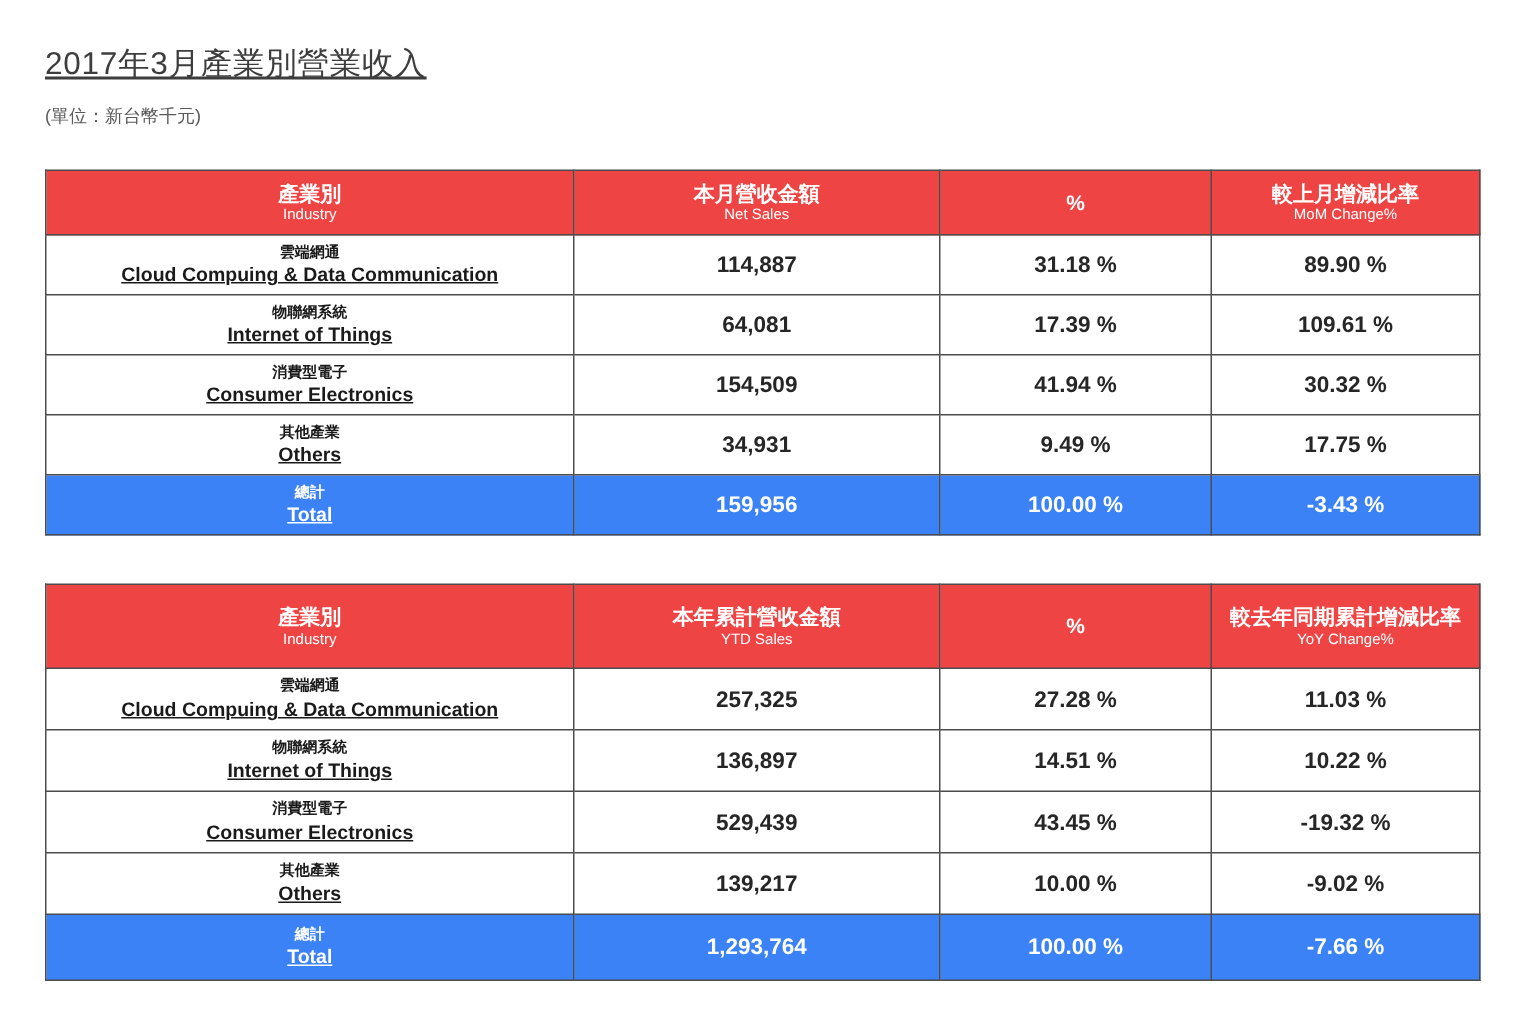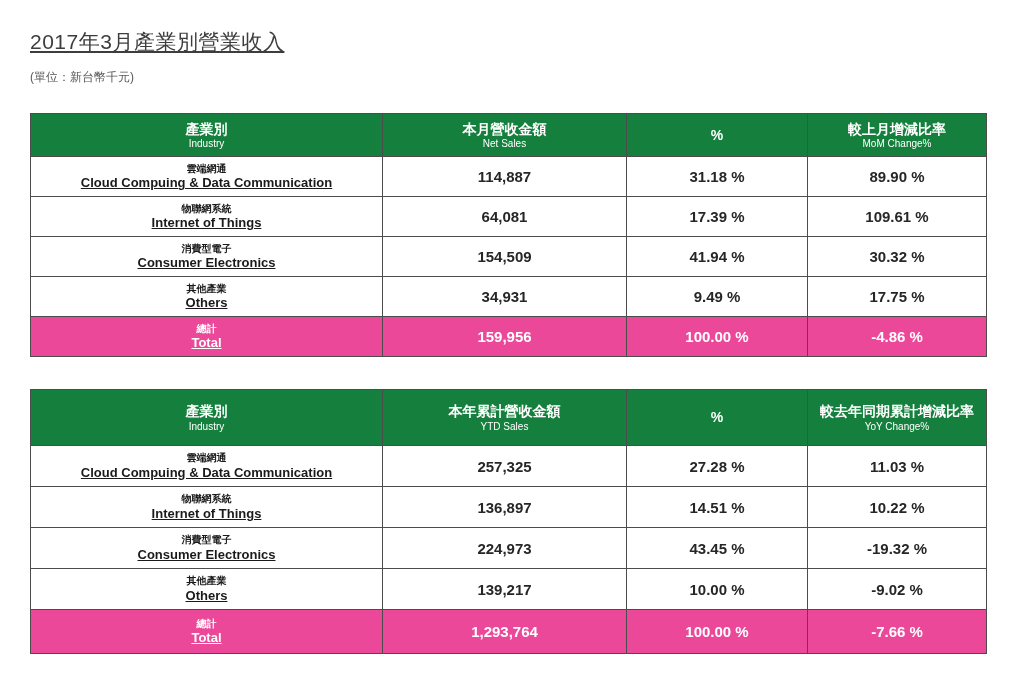--- a/index.html
+++ b/index.html
@@ -2,27 +2,27 @@
 <html><head>
 <meta charset="utf-8">
 <style>
   html,body{margin:0;padding:0;background:#ffffff;}
   body{width:1016px;height:678px;font-family:"Liberation Sans","DejaVu Sans",sans-serif;overflow:hidden;}
   .page{padding:28px 30px 0 30px;}
   .page-title{font-size:21px;font-weight:400;color:#3d3d3d;margin:0 0 13px 0;letter-spacing:0.5px;text-decoration:underline;}
   .unit-note{font-size:12px;color:#595959;margin:0 0 27px 0;}
   table.rev-table{border-collapse:collapse;table-layout:fixed;width:956px;}
   .rev-table th,.rev-table td{border:1px solid #4c4c4c;text-align:center;vertical-align:middle;padding:2px 4px;box-sizing:border-box;}
-  .rev-table th{background:#15803d;color:#ffffff;font-weight:700;}
+  .rev-table th{background:#ef4444;color:#ffffff;font-weight:700;}
   .h-zh{font-size:14px;font-weight:700;line-height:1.3;}
   .h-en{font-size:10px;font-weight:400;line-height:1.2;}
   .r-zh{font-size:10px;font-weight:700;color:#1a1a1a;line-height:1.35;}
   .r-en{font-size:13px;font-weight:700;color:#1a1a1a;line-height:1.2;text-decoration:underline;}
   .num{font-size:15px;color:#262626;font-weight:700;}
-  tr.total td{background:#ec4899;margin-top:24px;}
+  tr.total td{background:#3b82f6;margin-top:24px;}
   tr.total .r-zh,tr.total .r-en{color:#ffffff;}
   tr.total td.num{color:#ffffff;}
   .t1 th{height:43px;}
   .t1 td{height:40px;}
   .t2 th{height:56px;}
   .t2 td{height:41px;}
   .t2 tr.total td{height:44px;}
   .t2{margin-top:32px;}
   col.c1{width:352px;} col.c2{width:244px;} col.c3{width:181px;} col.c4{width:179px;}
 </style>
@@ -96,21 +96,21 @@
         <td class="num">9.49 %</td>
         <td class="num">17.75 %</td>
       </tr>
       <tr class="total">
         <td>
           <div class="r-zh">總計</div>
           <div class="r-en">Total</div>
         </td>
         <td class="num">159,956</td>
         <td class="num">100.00 %</td>
-        <td class="num">-4.86 %</td>
+        <td class="num">-3.43 %</td>
       </tr>
     </tbody>
   </table>
 
   <table class="rev-table t2">
     <colgroup>
         <col class="c1">
         <col class="c2">
         <col class="c3">
         <col class="c4">
@@ -151,21 +151,21 @@
         </td>
         <td class="num">136,897</td>
         <td class="num">14.51 %</td>
         <td class="num">10.22 %</td>
       </tr>
       <tr>
         <td>
           <div class="r-zh">消費型電子</div>
           <div class="r-en">Consumer Electronics</div>
         </td>
-        <td class="num">224,973</td>
+        <td class="num">529,439</td>
         <td class="num">43.45 %</td>
         <td class="num">-19.32 %</td>
       </tr>
       <tr>
         <td>
           <div class="r-zh">其他產業</div>
           <div class="r-en">Others</div>
         </td>
         <td class="num">139,217</td>
         <td class="num">10.00 %</td>

